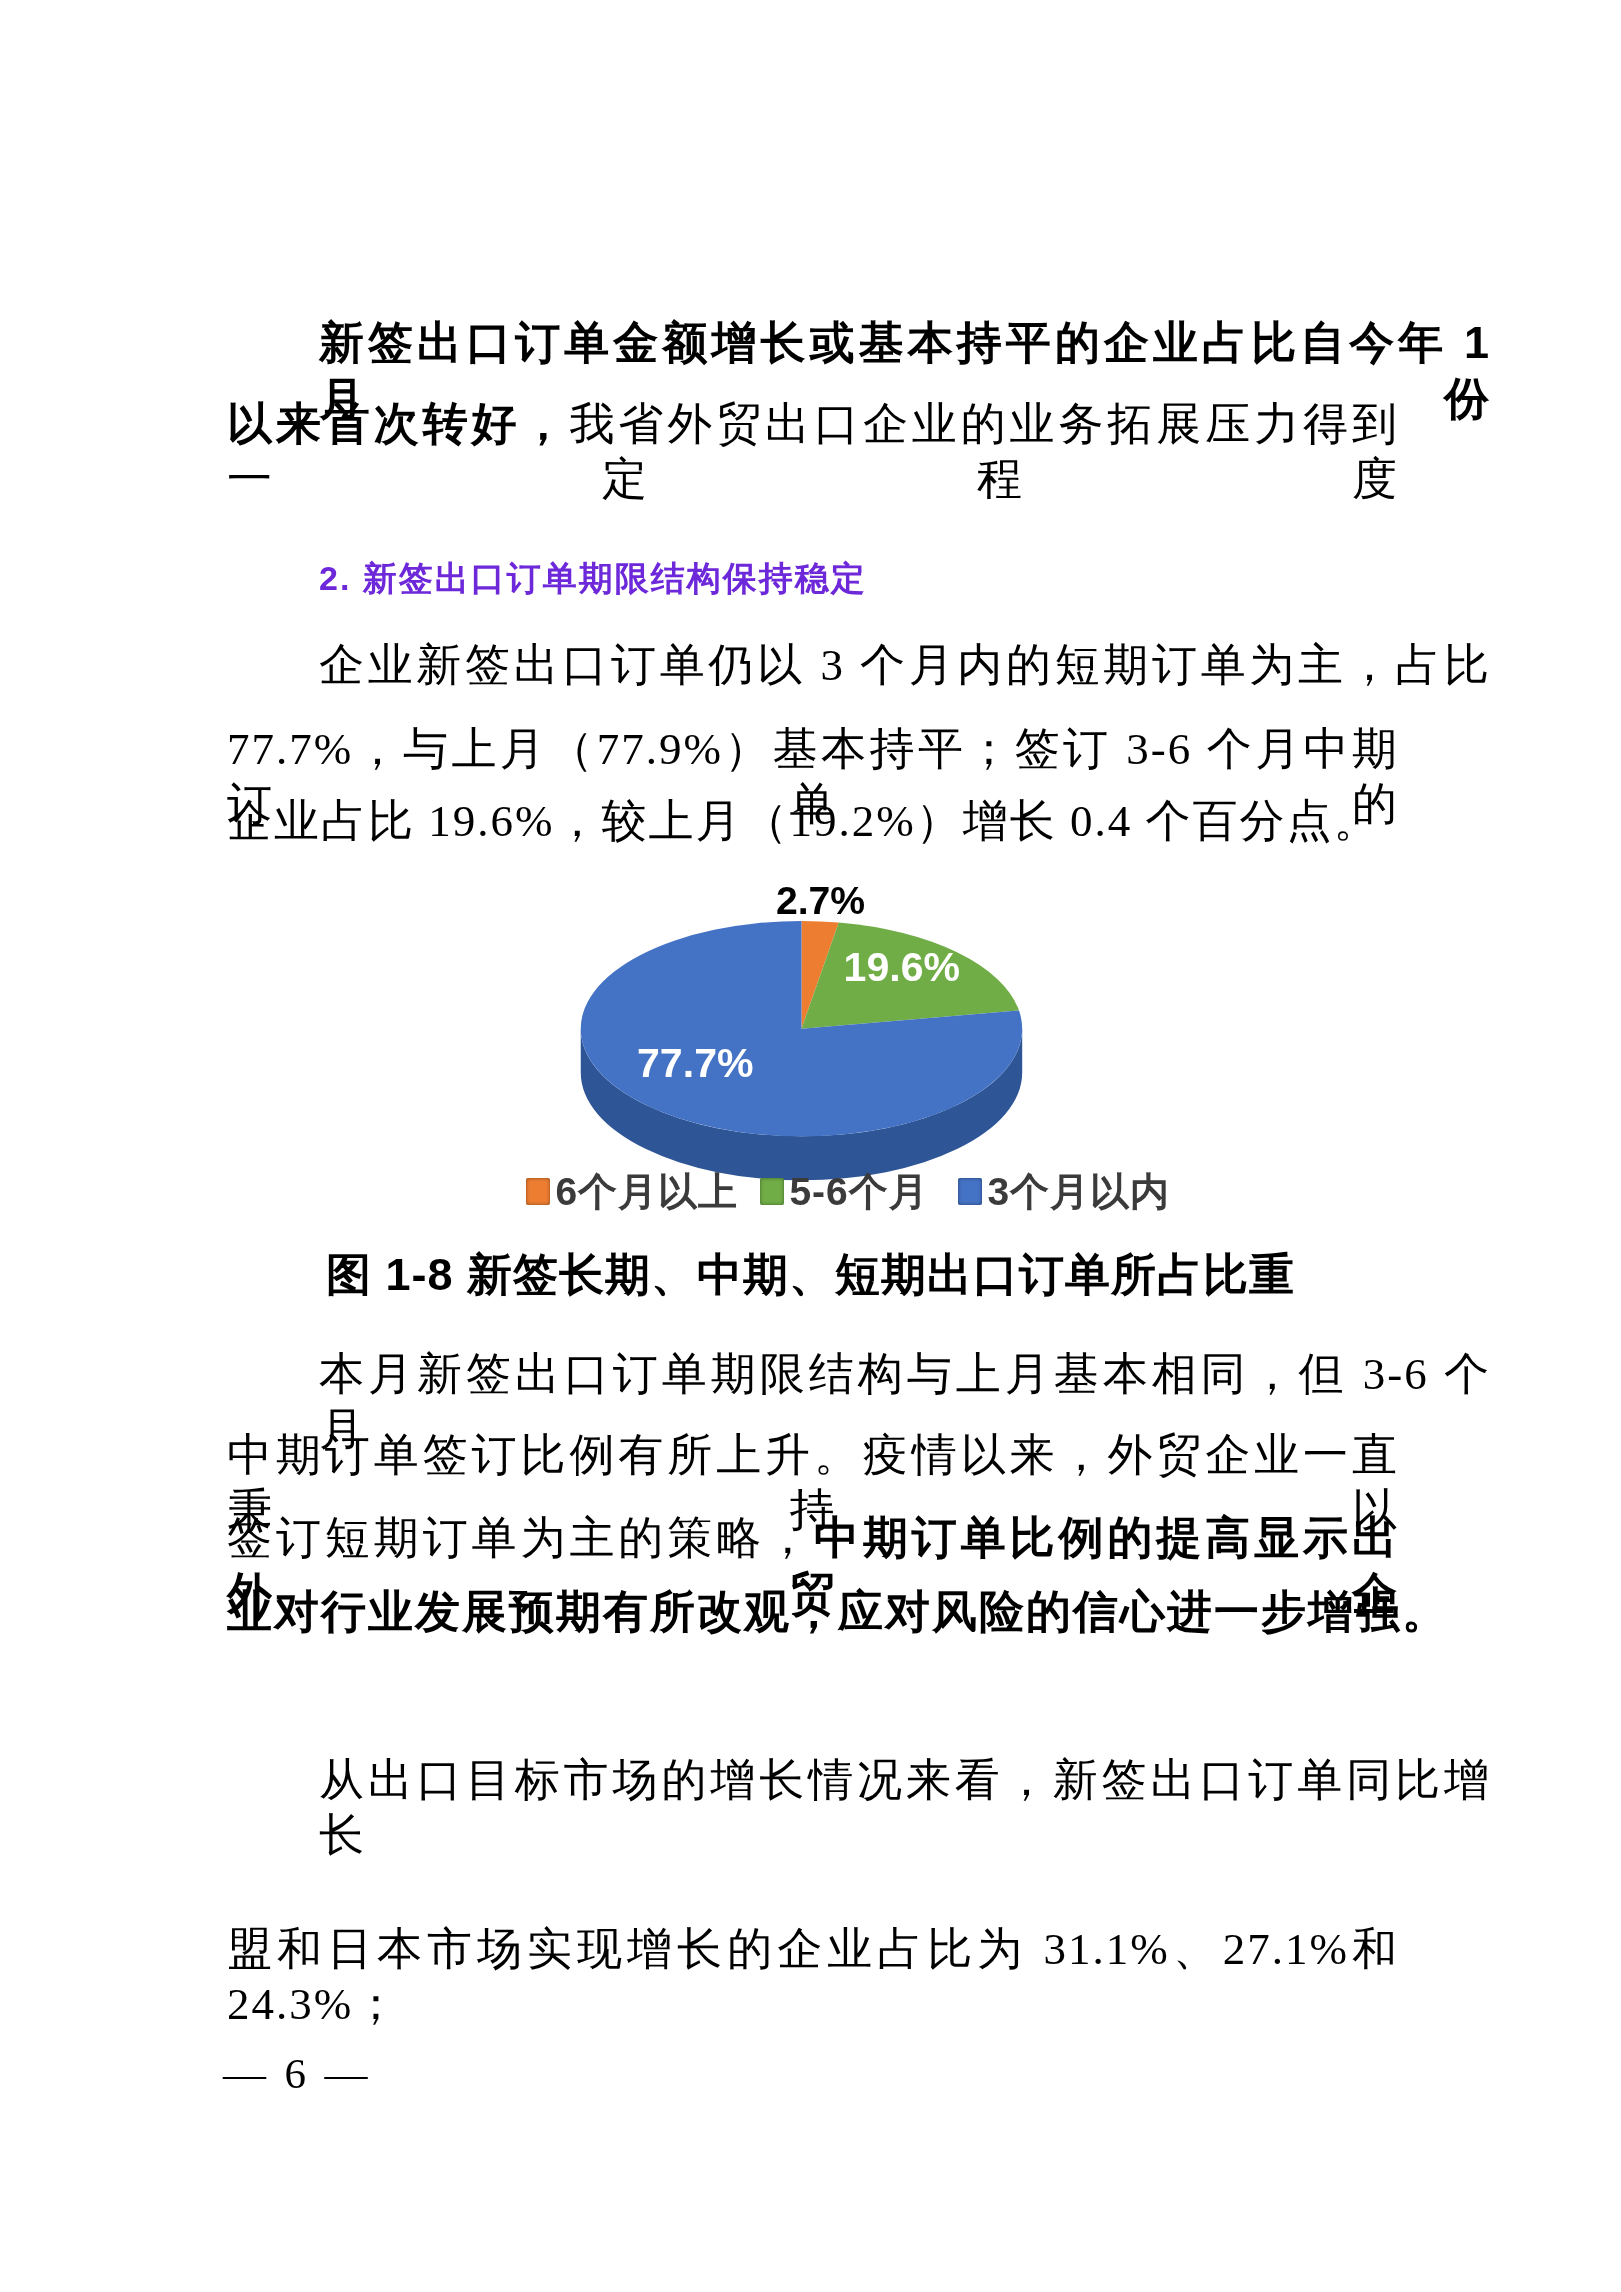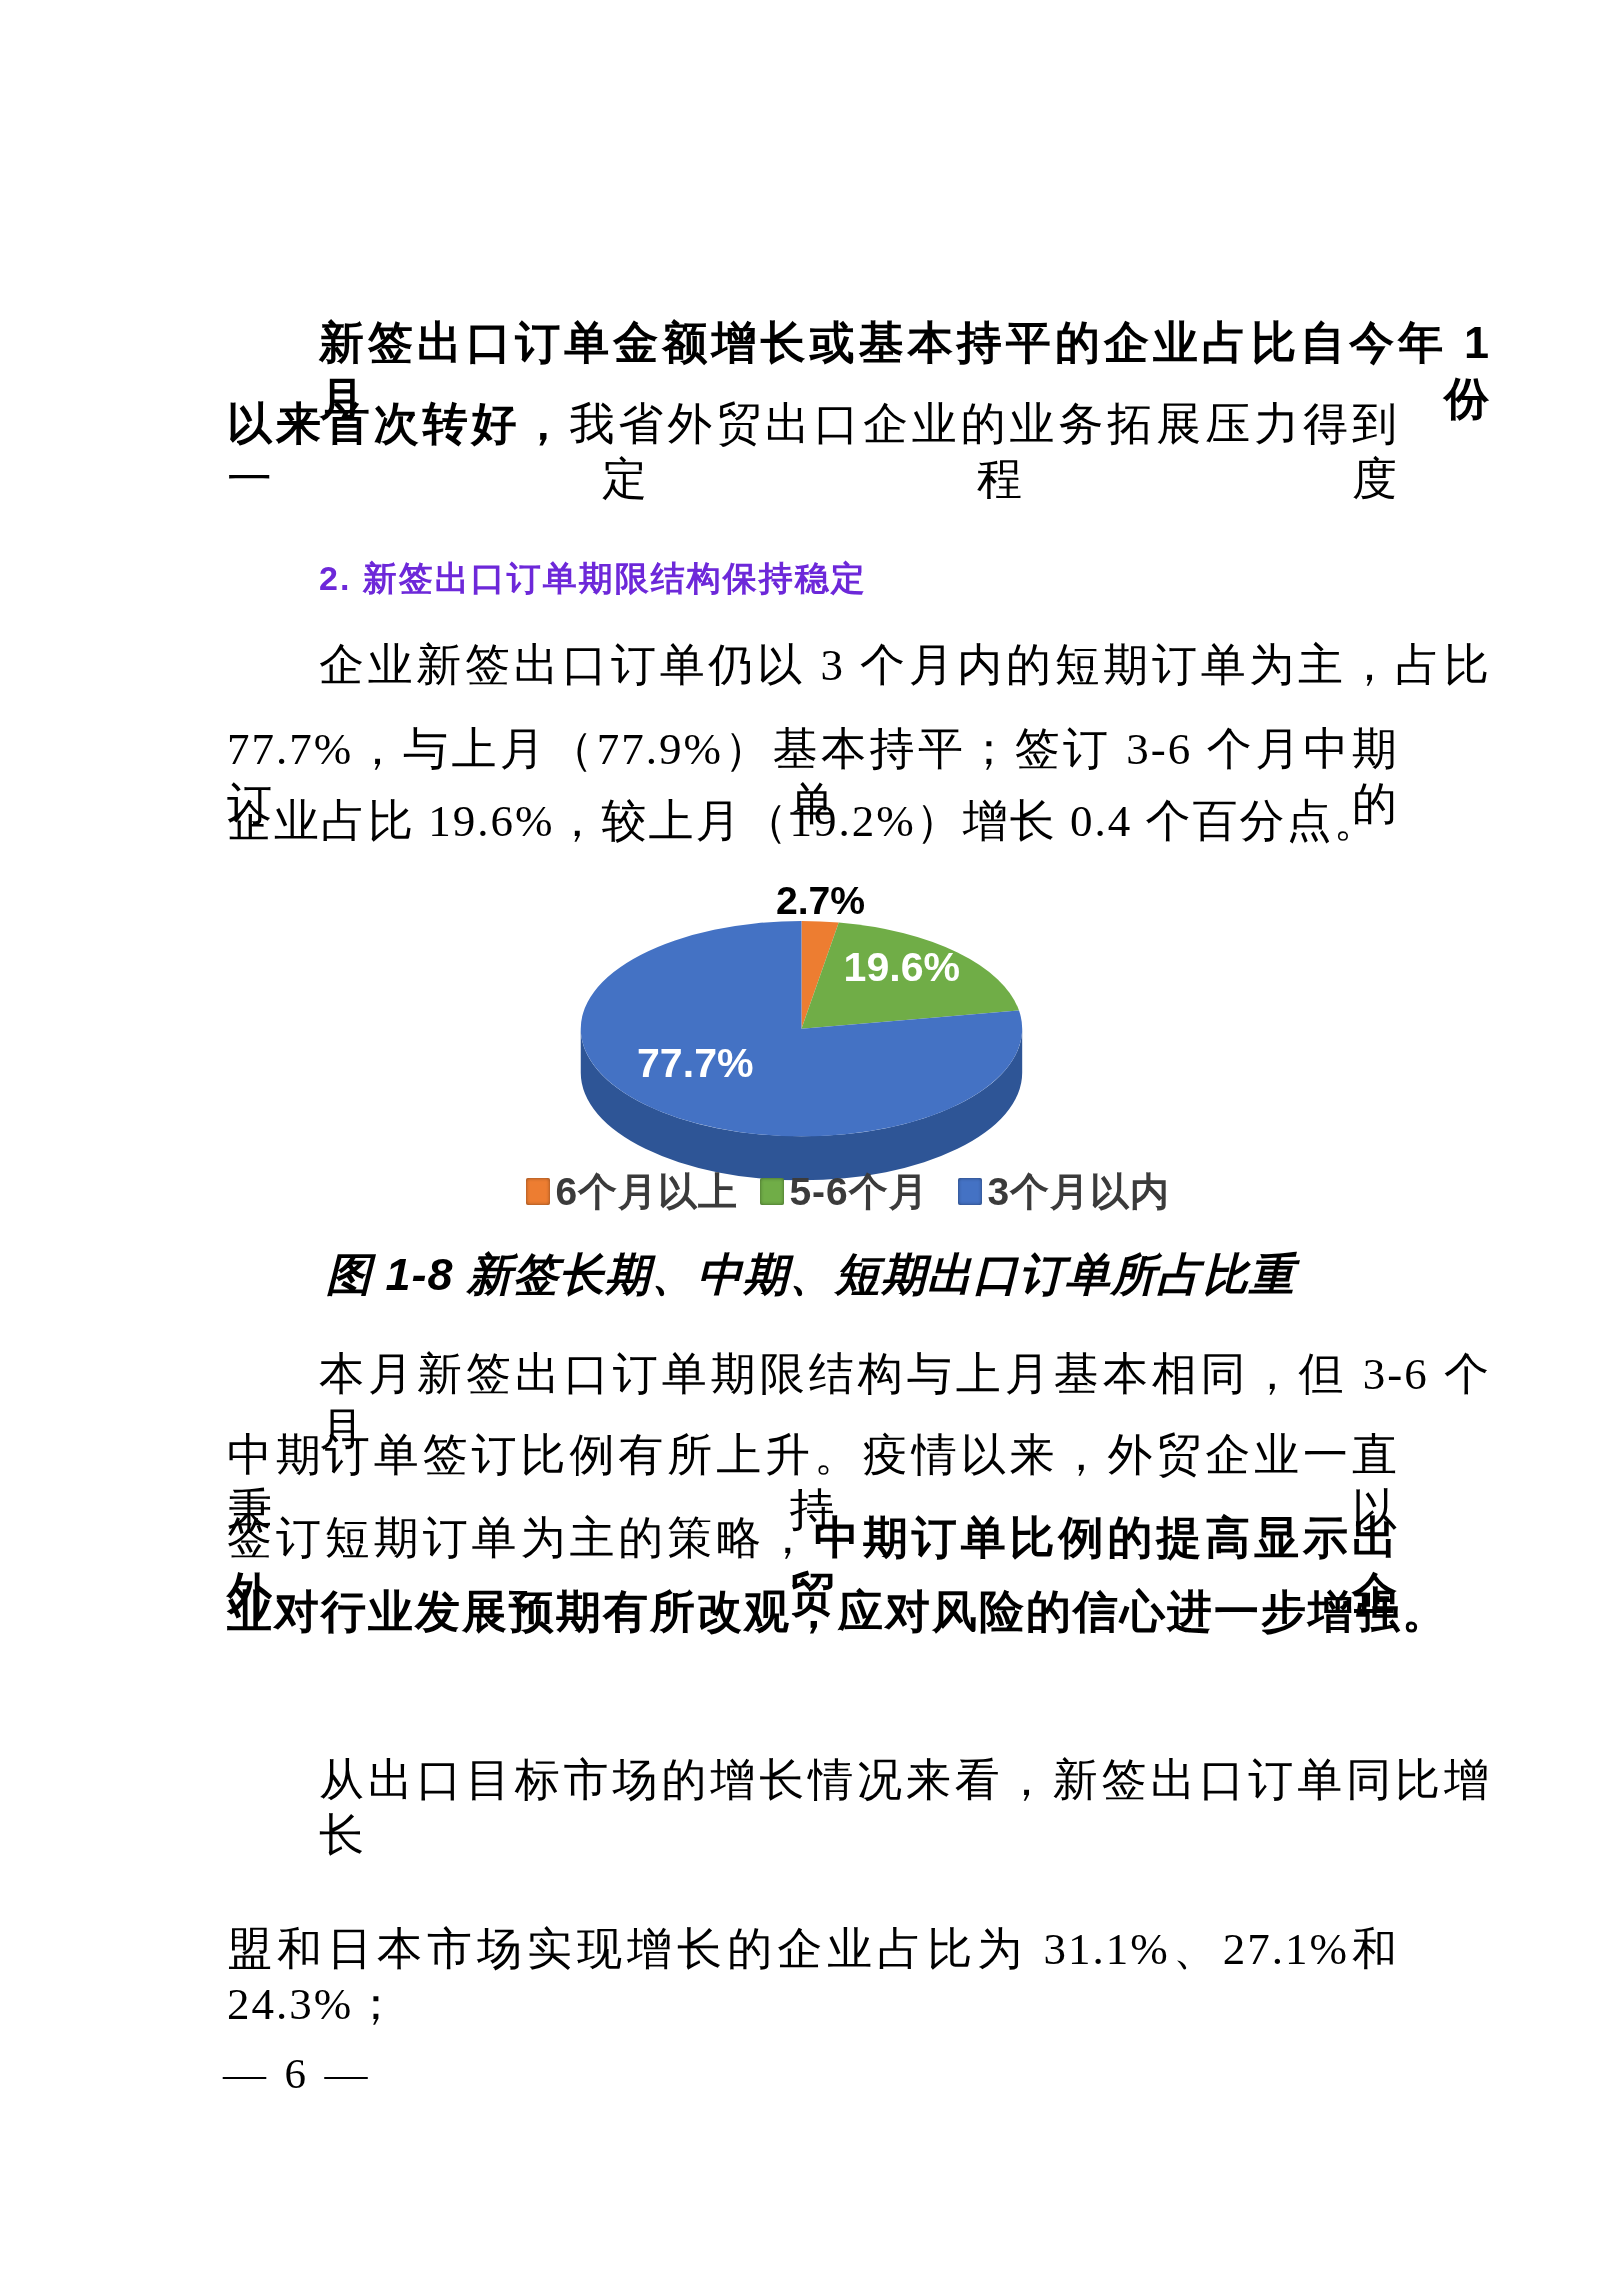--- a/index.html
+++ b/index.html
@@ -51,21 +51,20 @@
     position: absolute;
     left: 0; top: 1247px;
     width: 1621px;
     text-align: center;
     font-size: 45px;
     line-height: 55px;
     letter-spacing: 1px;
     color: #000;
     font-family: "Liberation Sans", sans-serif;
     font-weight: 700;
-    font-style: italic;
   }
   .chart-wrap {
     position: absolute;
     left: 549px; top: 858px;
     width: 549px; height: 323px; margin-top: 18px;
   }
   .pie-label {
     font-family: "Liberation Sans", sans-serif;
     font-weight: 700;
   }

